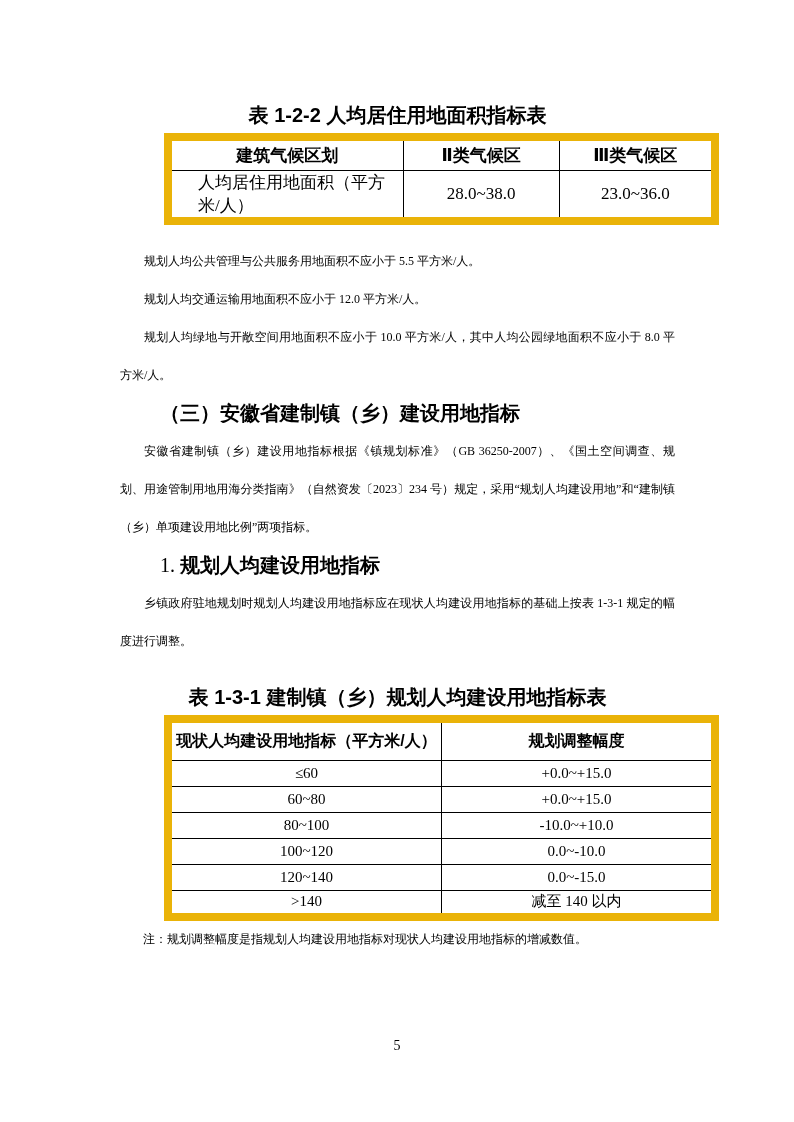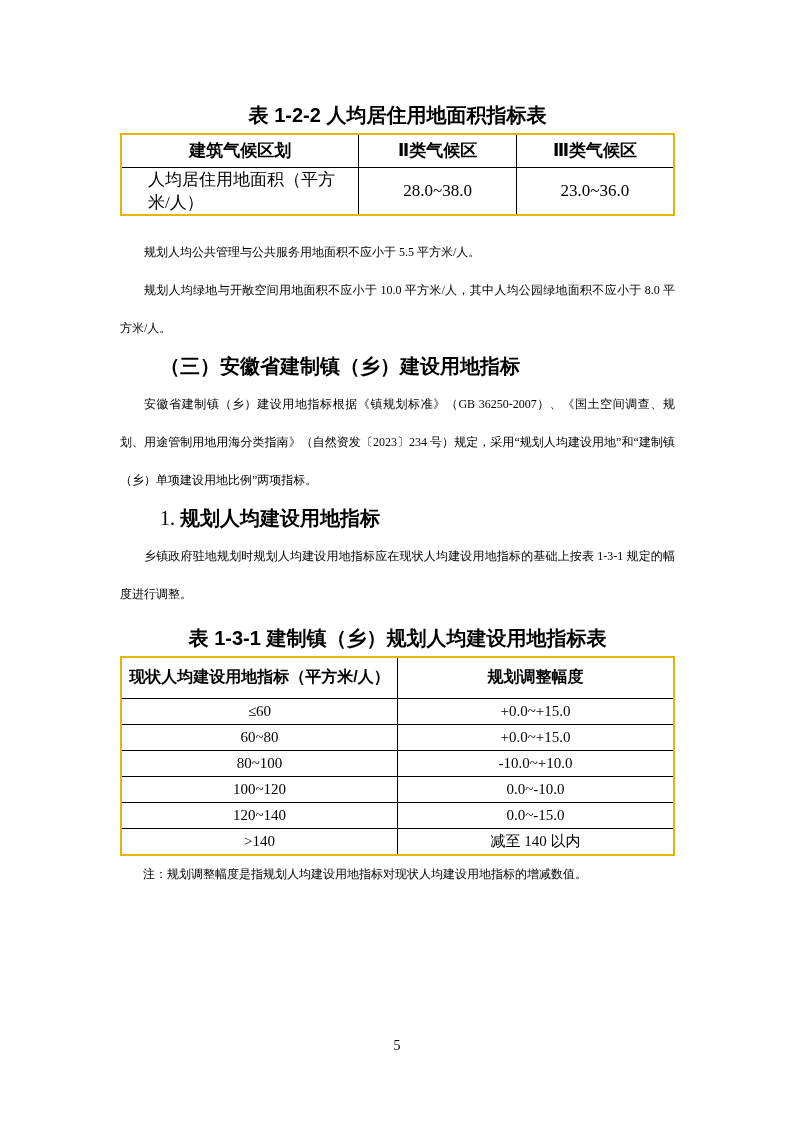--- a/index.html
+++ b/index.html
@@ -19,23 +19,24 @@
     text-align: center;
     font-family: "Liberation Sans", "DejaVu Sans", sans-serif;
     font-weight: bold;
     font-size: 20px;
     line-height: 26px;
     margin: 0;
   }
   table {
     width: 100%;
     border-collapse: collapse;
-    border: 2px solid #eab308;
+    border: 8px solid #eab308;
     margin-top: 5px;
     table-layout: fixed;
+    margin-left: 44px;
   }
   th, td {
     border: 1px solid #000;
     text-align: center;
     vertical-align: middle;
     padding: 0 4px;
     box-sizing: border-box;
   }
   th {
     font-family: "Liberation Sans", "DejaVu Sans", sans-serif;
@@ -63,21 +64,21 @@
     font-weight: bold;
     font-size: 20px;
     line-height: 38px;
     text-indent: 2em;
     margin: 0;
   }
   .heading-num {
     font-family: "Liberation Serif", "DejaVu Serif", serif;
     font-weight: normal;
   }
-  .caption-2 { margin-top: 12px; }
+  .caption-2 { margin-top: 24px; }
   .note {
     font-size: 12px;
     line-height: 20px;
     margin: 8px 0 0 0;
     padding-left: 23px;
     text-align: left;
   }
   .page-number {
     position: absolute;
     left: 0;
@@ -108,20 +109,21 @@
     </tr>
     <tr>
       <td class="left-cell">人均居住用地面积（平方米/人）</td>
       <td>28.0~38.0</td>
       <td>23.0~36.0</td>
     </tr>
   </tbody>
     </table>
 
   <p class="body-p first-body">规划人均公共管理与公共服务用地面积不应小于 5.5 平方米/人。</p>
+  <p class="body-p">规划人均交通运输用地面积不应小于 12.0 平方米/人。</p>
   <p class="body-p">规划人均绿地与开敞空间用地面积不应小于 10.0 平方米/人，其中人均公园绿地面积不应小于 8.0 平方米/人。</p>
 
   <p class="heading">（三）安徽省建制镇（乡）建设用地指标</p>
 
   <p class="body-p">安徽省建制镇（乡）建设用地指标根据《镇规划标准》（GB 36250-2007）、《国土空间调查、规划、用途管制用地用海分类指南》（自然资发〔2023〕234 号）规定，采用“规划人均建设用地”和“建制镇（乡）单项建设用地比例”两项指标。</p>
 
   <p class="heading"><span class="heading-num">1. </span><span>规划人均建设用地指标</span></p>
 
   <p class="body-p">乡镇政府驻地规划时规划人均建设用地指标应在现状人均建设用地指标的基础上按表 1-3-1 规定的幅度进行调整。</p>
 

